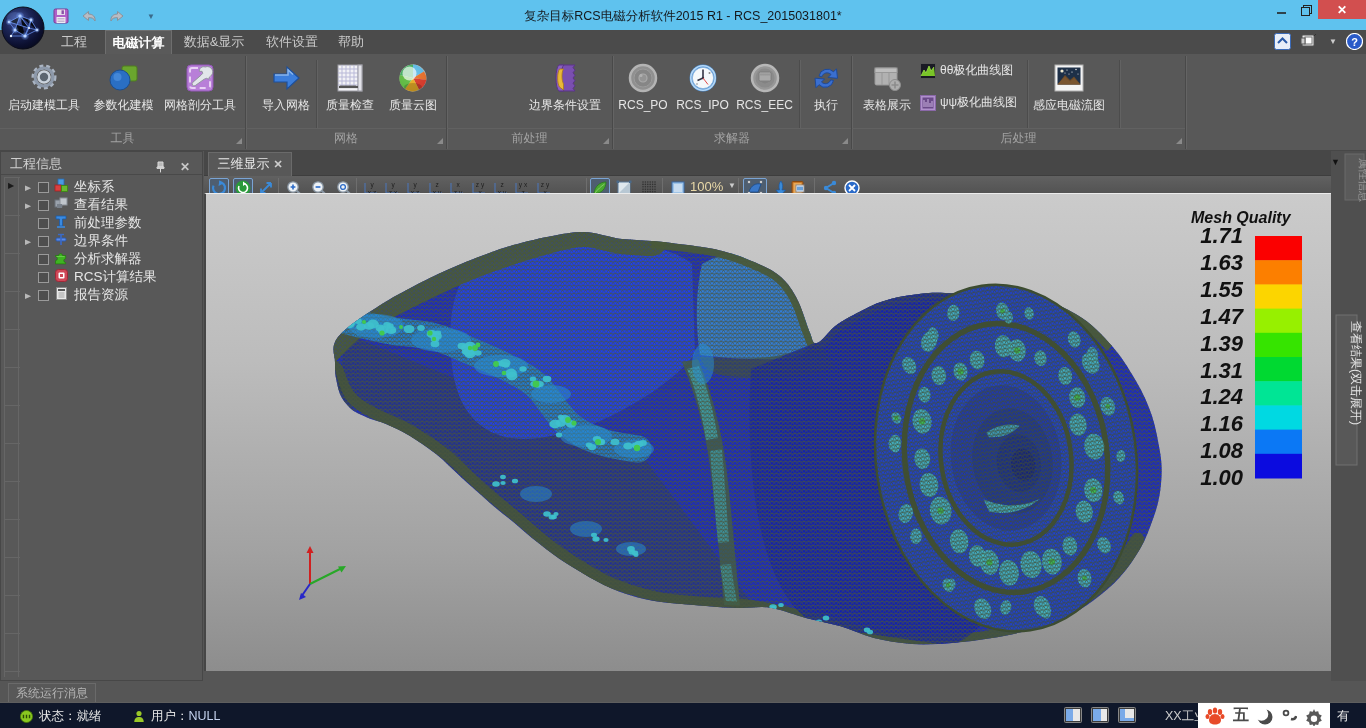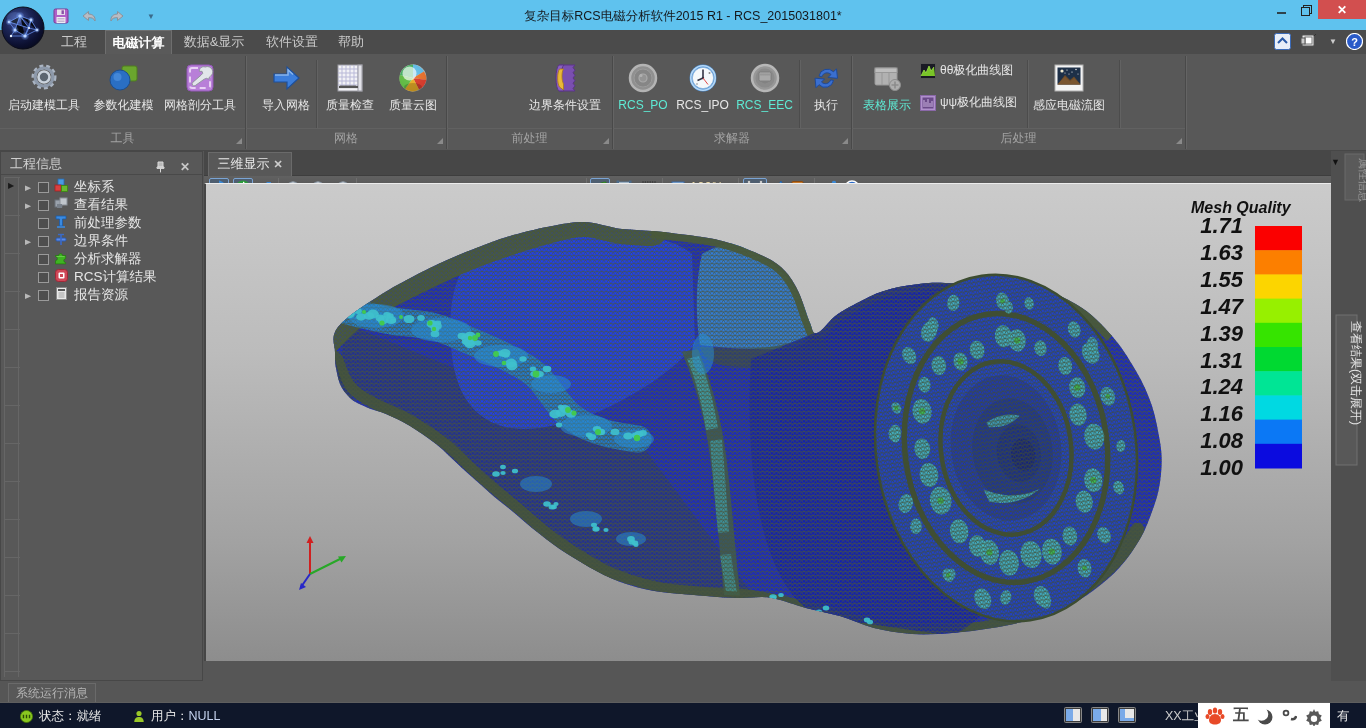--- a/index.html
+++ b/index.html
@@ -9,21 +9,21 @@
 .wmin,.wmax{width:24px;height:19px;margin-top:1px;display:flex;align-items:center;justify-content:center}
 .wclose{width:48px;height:19px;background:#d24f4f;color:#fff;display:flex;align-items:center;justify-content:center;font-size:12px;font-weight:bold}
 .tabrow{position:absolute;left:0;top:30px;width:1366px;height:24px;background:#4b4b4b}
 .tab{position:absolute;top:0;height:24px;line-height:24px;text-align:center;font-size:13px;color:#c9c9c9}
 .tabsel{background:#5a5a5a;color:#fff;border:1px solid #6e6e6e;border-bottom:none;font-weight:bold}
 .tabr{position:absolute;top:3px;display:flex;gap:9px;align-items:center}
 .ribbon{position:absolute;left:0;top:54px;width:1366px;height:97px;background:#585858;border-bottom:1px solid #474747}
 .rbtn{position:absolute;top:4px;height:88px;text-align:center}
 .ric{height:38px;padding-top:4px}
 .rlb{font-size:12px;color:#e6e6e6;margin-top:2px;line-height:14px}
-.dis .rlb{color:#5eead4}
+.dis .rlb{color:#e5e5e5}
 .gsep{position:absolute;top:2px;height:93px;width:2px;border-left:1px solid #494949;border-right:1px solid #646464}
 .bsep{position:absolute;top:6px;height:68px;width:2px;border-left:1px solid #4c4c4c;border-right:1px solid #626262}
 .glab{position:absolute;top:74px;height:20px;border-top:1px solid #616161;color:#a3a3a3;font-size:12px;text-align:center;line-height:19px}
 .glab span{display:inline-block}
 .gtri{position:absolute;right:3px;bottom:4px;width:0;height:0;border-left:6px solid transparent;border-bottom:6px solid #8a8a8a}
 .smallcol{position:absolute;top:0;height:90px}
 .srow{position:absolute;left:0;display:flex;align-items:center;gap:4px;white-space:nowrap;font-size:12px;color:#e6e6e6}
 .leftpanel{position:absolute;left:0;top:151px;width:203px;height:530px;background:#585858;border:1px solid #474747}
 .phead{position:absolute;left:0;top:0;width:201px;height:23px;border-bottom:1px solid #494949;color:#cfcfcf;font-size:13px;line-height:23px;padding-left:9px}
 .ppin{position:absolute;right:36px;top:5px}
@@ -38,21 +38,21 @@
 .center{position:absolute;left:204px;top:151px;width:1127px;height:530px}
 .doctabs{position:absolute;left:0;top:0;width:1127px;height:25px;background:#474747;border-bottom:1px solid #3e3e3e}
 .dtab{position:absolute;left:4px;top:1px;width:84px;height:24px;background:#585858;border:1px solid #6a6a6a;border-bottom:none;color:#e8e8e8;font-size:13px;line-height:22px;text-align:center}
 .dtab b{font-size:11px;margin-left:4px;color:#ccc}
 .tb3{position:absolute;left:0;top:25px;width:1127px;height:24px;background:linear-gradient(#616161,#4e4e4e);border-bottom:1px solid #454545}
 .t3btn,.t3sel{position:absolute;top:2px;height:20px;display:flex;align-items:center;justify-content:center}
 .t3sel{border:1px solid #7aa4d4;background:#4e5e70;border-radius:2px}
 .tsep{position:absolute;top:2px;height:20px;width:1px;background:#3f3f3f;border-right:1px solid #6e6e6e}
 .pct{position:absolute;left:486px;top:3px;color:#e8d8a8;font-size:13px}
 .pctarr{position:absolute;left:524px;top:5px;color:#ccc;font-size:8px}
-.viewport{position:absolute;left:0;top:32px;width:1127px;height:478px;background:linear-gradient(#cbcbcb,#bcbcbc 35%,#a2a2a2 75%,#8d8d8d);border-top:1px solid #ececec;border-left:2px solid #464646}
+.viewport{position:absolute;left:0;top:42px;width:1127px;height:478px;background:linear-gradient(#cbcbcb,#bcbcbc 35%,#a2a2a2 75%,#8d8d8d);border-top:1px solid #ececec;border-left:2px solid #464646}
 .rightstrip{position:absolute;left:1331px;top:151px;width:35px;height:530px;background:#4f4f4f}
 .vtabarr{position:absolute;left:0px;top:6px;color:#111;font-size:9px}
 .msgrow{position:absolute;left:0;top:681px;width:1366px;height:21px;background:#565656}
 .msgtab{position:absolute;left:8px;top:2px;width:88px;height:19px;background:#585858;border:1px solid #6a6a6a;border-bottom:none;color:#b5b5b5;font-size:12px;text-align:center;line-height:18px}
 .statusbar{position:absolute;left:0;top:702px;width:1366px;height:26px;background:#0f172a;border-top:1px solid #5e5e5e;color:#e8e8e8;font-size:12.5px}
 .sitem{position:absolute;top:5px;display:flex;align-items:center;gap:6px}
 .laybtn{position:absolute;top:3px;width:22px;height:20px}
 .ime{position:absolute;left:1198px;top:0;width:132px;height:25px;background:#fff;display:flex;align-items:center;gap:7px;padding:0 6px}
 .imetxt{color:#4a4a4a;font-size:16px;font-weight:bold}
 </style></head><body>

